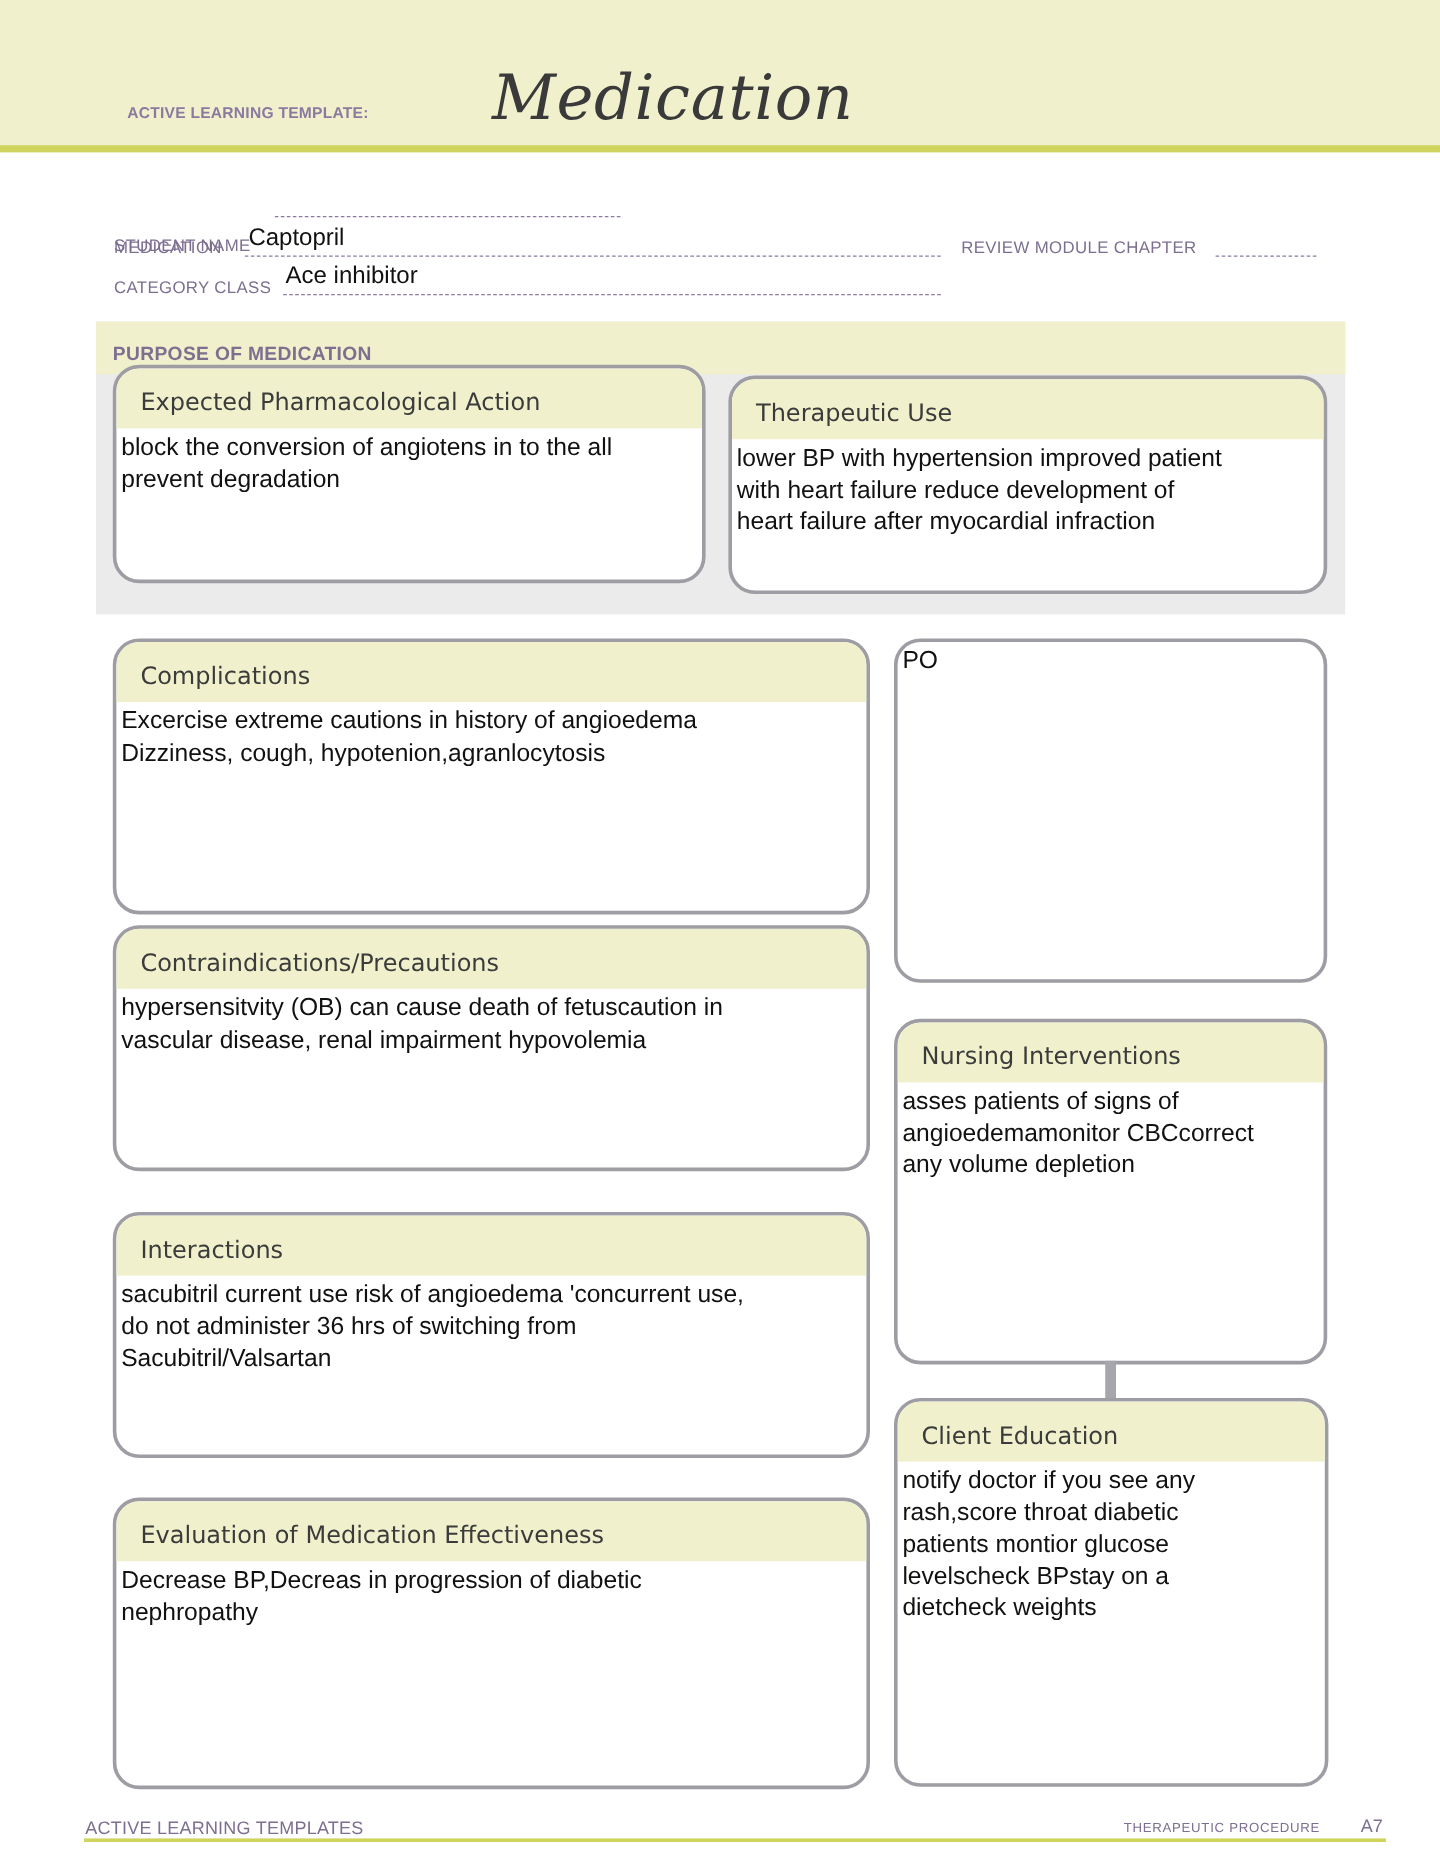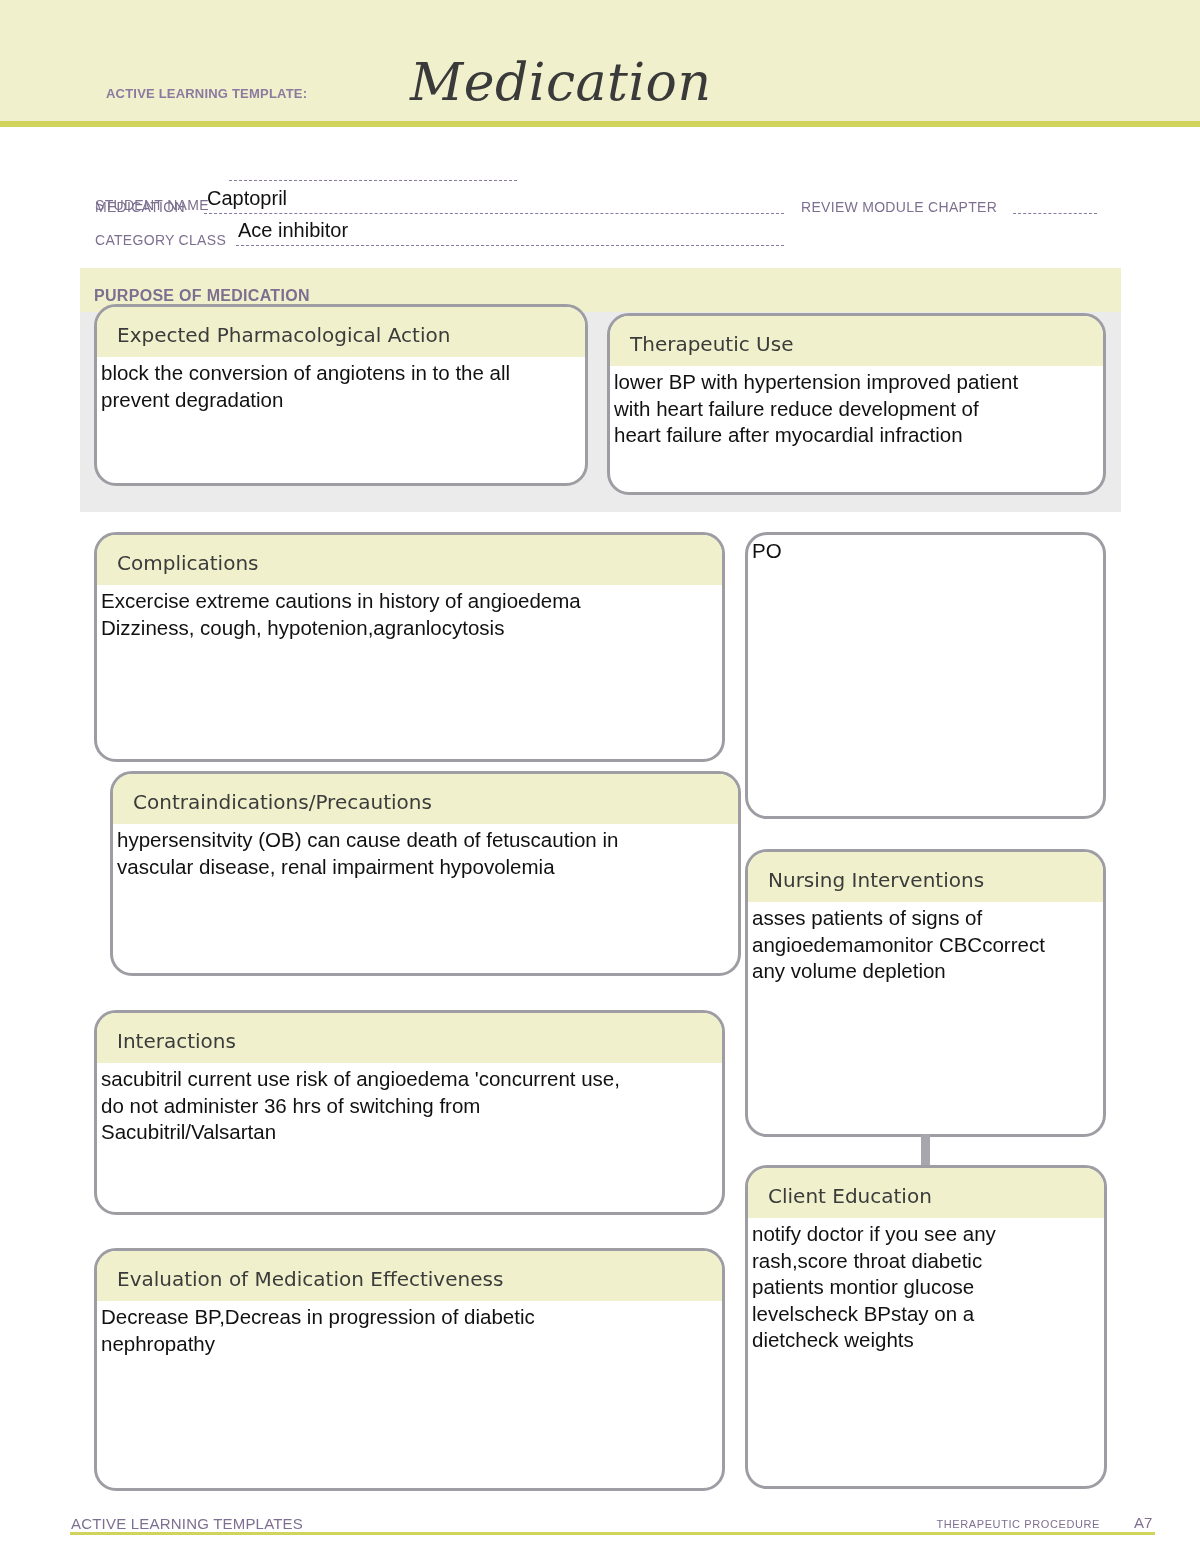--- a/index.html
+++ b/index.html
@@ -147,21 +147,21 @@
 </div>
 
 <div class="card" style="left:94px; top:532px; width:631px; height:230px;">
   <div class="card-head">
     <div class="card-title">Complications</div>
   </div>
   <div class="card-body">Excercise extreme cautions in history of angioedema
 Dizziness, cough, hypotenion,agranlocytosis</div>
 </div>
 
-<div class="card" style="left:94px; top:771px; width:631px; height:205px;margin-left:16px;">
+<div class="card" style="left:94px; top:771px; width:631px; height:205px;">
   <div class="card-head">
     <div class="card-title">Contraindications/Precautions</div>
   </div>
   <div class="card-body">hypersensitvity (OB) can cause death of fetuscaution in
 vascular disease, renal impairment hypovolemia</div>
 </div>
 
 <div class="card" style="left:94px; top:1010px; width:631px; height:205px;">
   <div class="card-head">
     <div class="card-title">Interactions</div>

